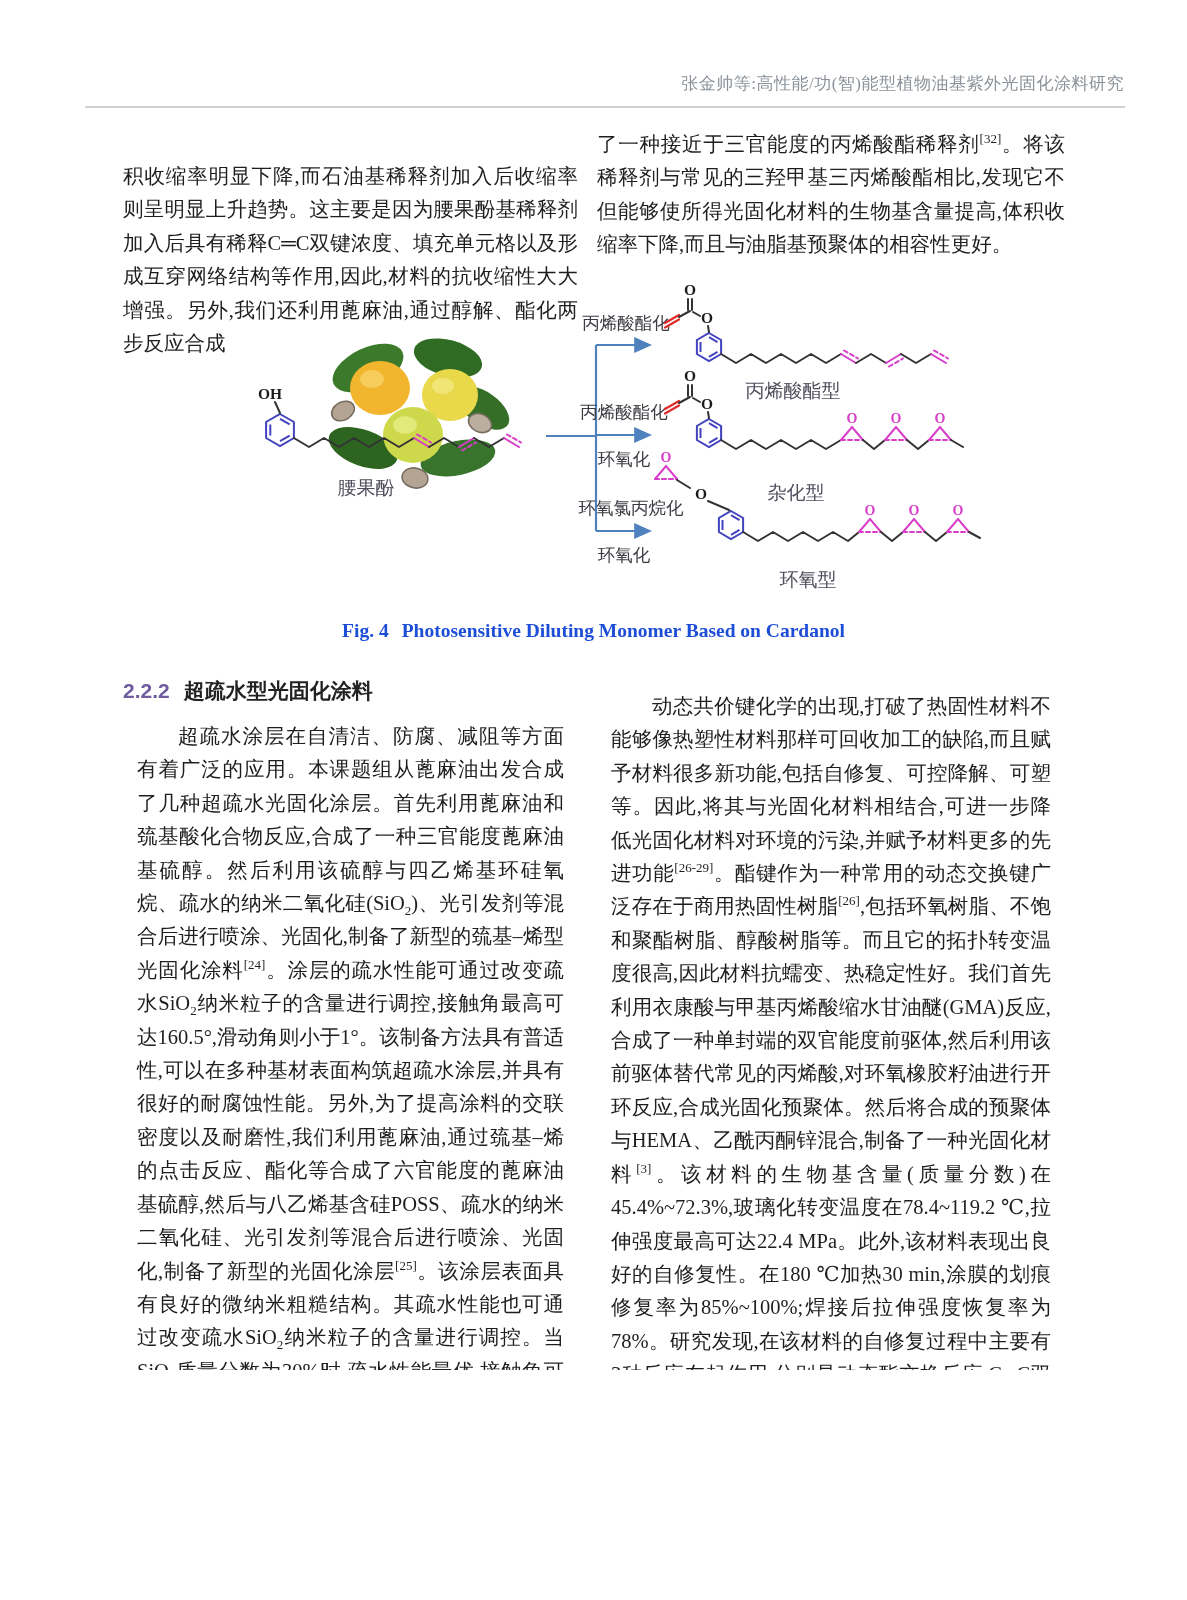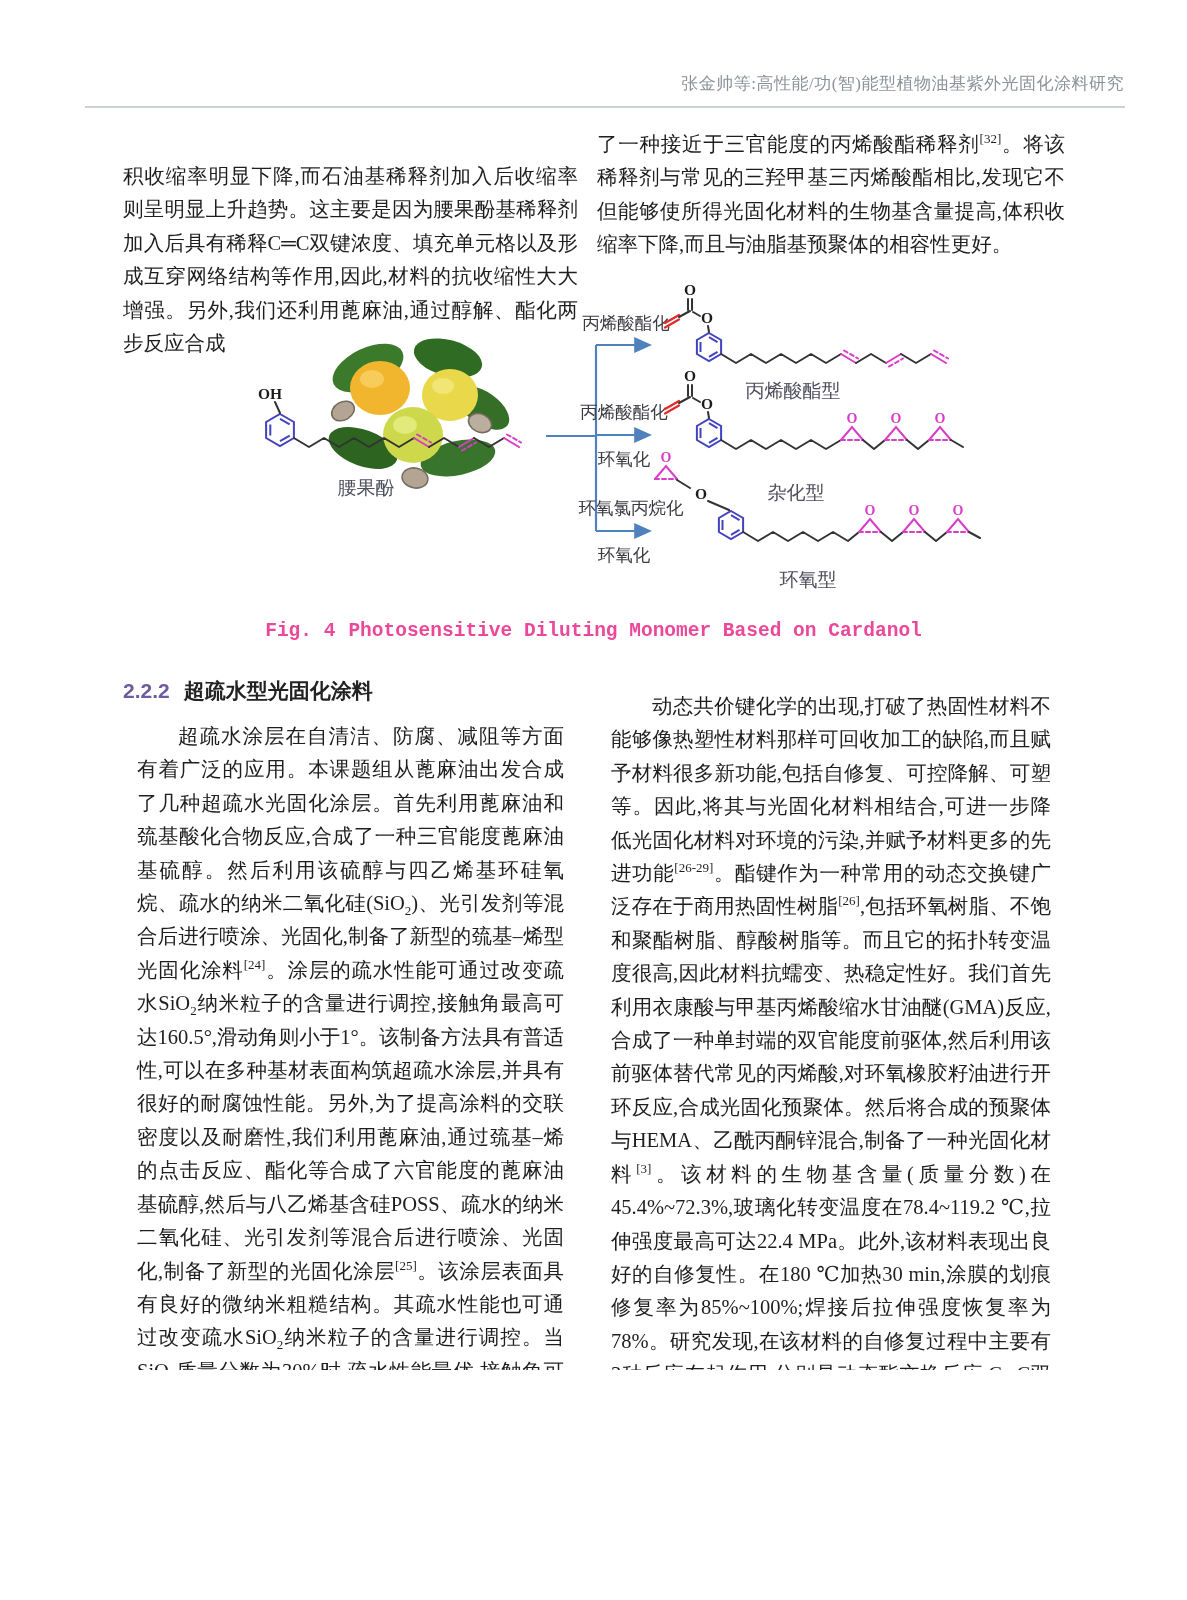--- a/index.html
+++ b/index.html
@@ -19,21 +19,21 @@
   .intro-right { position:absolute; top:128px; left:597px; width:468px; }
 
   .fig { position:absolute; top:283px; left:118px; width:952px; height:312px; }
 
   .cap-zh {
     position:absolute; top:592px; left:0; width:100%; text-align:center;
     font-family:"Liberation Sans","DejaVu Sans",sans-serif; font-weight:bold; font-size:20px; color:#111;
   }
   .cap-en {
     position:absolute; top:620px; left:0; width:100%; text-align:center;
-    font-family:Liberation Mono, monospace; font-weight:bold; font-size:19.5px; color:#ec4899;
+    font-family:Liberation Serif, serif; font-weight:bold; font-size:19.5px; color:#1d4ed8;
   }
   .cap-no { margin-right:13px; }
 
   .sec-left  { position:absolute; top:676px; left:123px; width:455px; }
   .sec-right { position:absolute; top:676px; left:597px; width:468px; }
   .sec-head {
     margin:0 0 5px 0; font-family:"Liberation Sans","DejaVu Sans",sans-serif;
     font-weight:700; font-size:21px; line-height:30px; color:#222;
   }
   .sec-num { color:#6f5b9e; margin-right:14px; }

